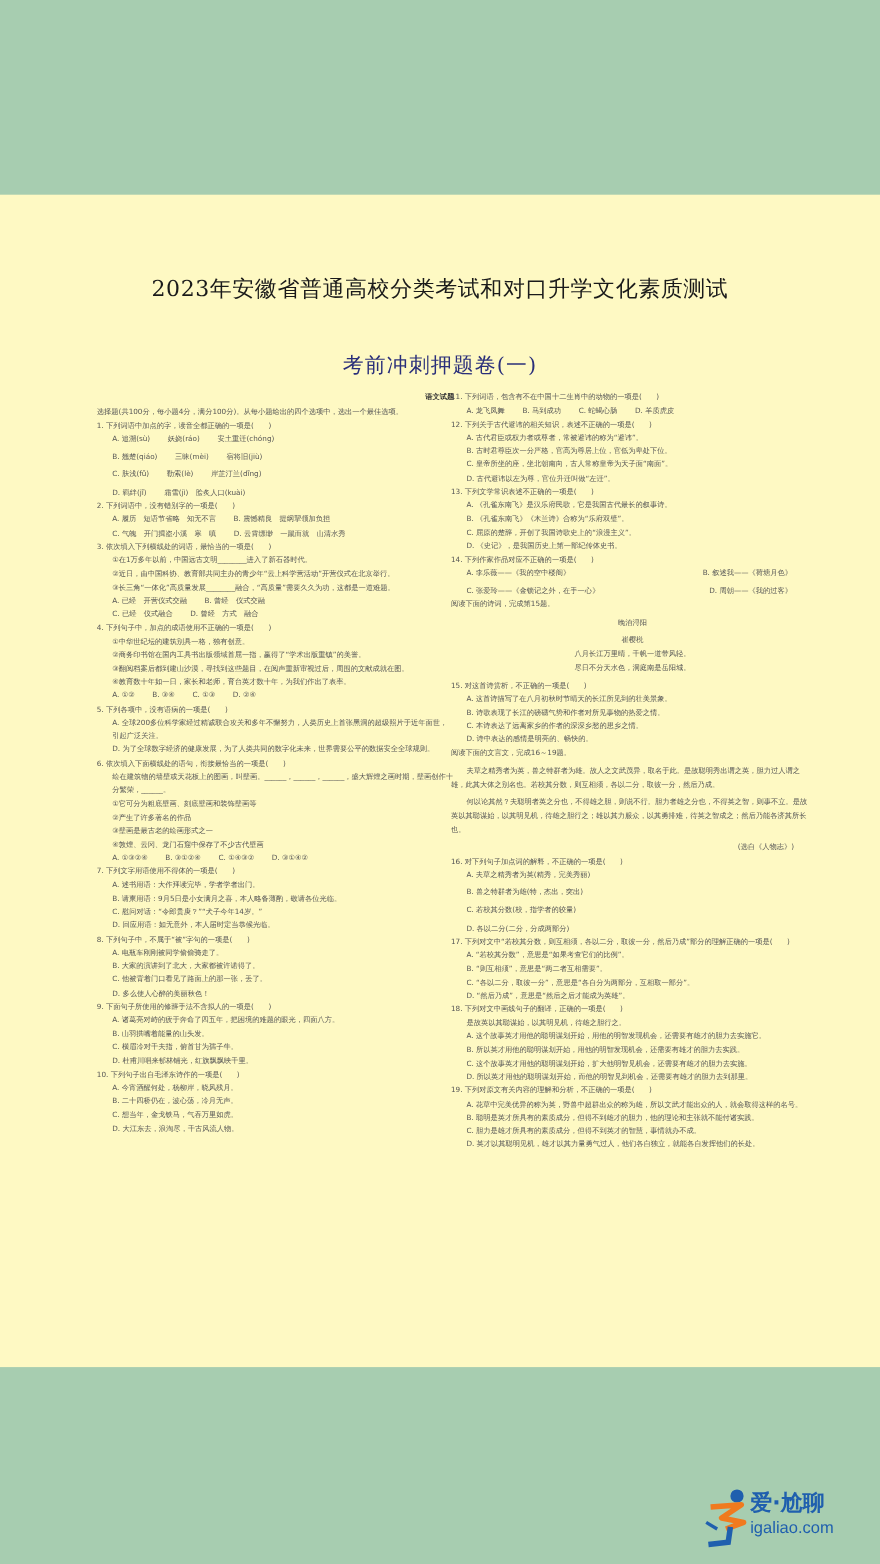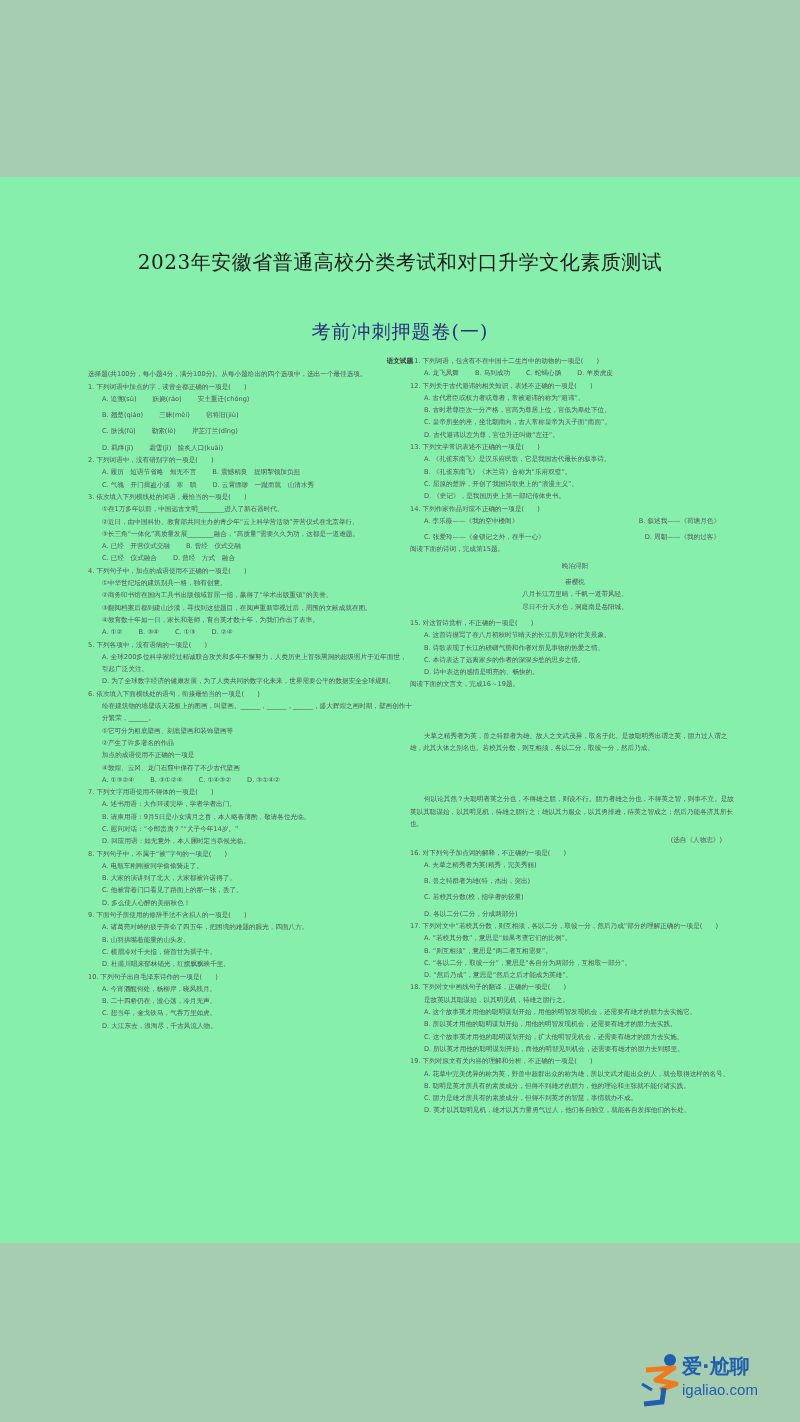--- a/index.html
+++ b/index.html
@@ -7,21 +7,21 @@
     width: 800px; height: 1422px; overflow: hidden;
     background: #a7cdb0;
     font-family: "DejaVu Sans", sans-serif;
     color: #3a3a3a;
     position: relative;
   }
   .band-top { position: absolute; left: 0; top: 0; width: 800px; height: 177px; background: #a7cdb0; }
   .band-bottom { position: absolute; left: 0; top: 1243px; width: 800px; height: 179px; background: #a7cdb0; }
   .page {
     position: absolute; left: 0; top: 177px; width: 800px; height: 1066px;
-    background: #86efac;
+    background: #fef9c3;
   }
   .main-title {
     position: absolute; top: 72px; left: 0; width: 800px; text-align: center;
     font-family: "DejaVu Serif", serif; font-size: 20px; color: #1a1a1a; letter-spacing: 0.5px;
   }
   .sub-title {
     position: absolute; top: 142px; left: 0; width: 800px; text-align: center;
     font-family: "DejaVu Serif", serif; font-size: 19px; color: #2a2f7a; letter-spacing: 1px;
   }
   .col {
@@ -30,21 +30,21 @@
   }
   .col.left { left: 88px; }
   .col.right { left: 410px; width: 330px; }
   .sec-title { text-align: right; font-weight: bold; color: #333; margin-bottom: 1px; }
   .q { margin: 0; }
   .opt-row { padding-left: 14px; display: flex; gap: 16px; white-space: nowrap; }
   .opt-row span { display: inline-block; }
   .line { white-space: nowrap; overflow: hidden; }
   .wrap { white-space: normal; }
   .ind { padding-left: 14px; }
-  .para { text-indent: 14px; margin-top: 35px; }
+  .para { text-indent: 14px; }
   .poem { text-align: center; }
   .src { text-align: right; padding-right: 18px; }
   .gap { height: 4px; }
   .logo {
     position: absolute; left: 640px; top: 1350px; width: 150px; height: 60px;
   }
   .logo-text-cn { position: absolute; left: 42px; top: 3px; font-size: 20px; font-weight: bold; color: #1f5fae; white-space: nowrap; }
   .logo-text-en { position: absolute; left: 42px; top: 31px; font-size: 15px; color: #1f5fae; white-space: nowrap; font-family: "Liberation Sans", sans-serif; }
 </style>
 </head>
@@ -131,21 +131,21 @@
       <div class="q">5. 下列各项中，没有语病的一项是(　　)</div>
       <div class="ind wrap">A. 全球200多位科学家经过精诚联合攻关和多年不懈努力，人类历史上首张黑洞的超级照片于近年面世，引起广泛关注。</div>
       <div class="ind wrap">D. 为了全球数字经济的健康发展，为了人类共同的数字化未来，世界需要公平的数据安全全球规则。</div>
     </div>
 
     <div>
       <div class="q">6. 依次填入下面横线处的语句，衔接最恰当的一项是(　　)</div>
       <div class="ind wrap">绘在建筑物的墙壁或天花板上的图画，叫壁画。______，______，______，盛大辉煌之画时期，壁画创作十分繁荣，______。</div>
       <div class="ind line">①它可分为粗底壁画、刻底壁画和装饰壁画等</div>
       <div class="ind line">②产生了许多著名的作品</div>
-      <div class="ind line">加点的成语使用不正确的一项是</div>
+      <div class="ind line">③壁画是最古老的绘画形式之一</div>
       <div class="ind line">④敦煌、云冈、龙门石窟中保存了不少古代壁画</div>
       <div class="opt-row">
           <span>A. ①③②④</span>
           <span>B. ③①②④</span>
           <span>C. ①④③②</span>
           <span>D. ③①④②</span>
         </div>
     </div>
 
     <div>

